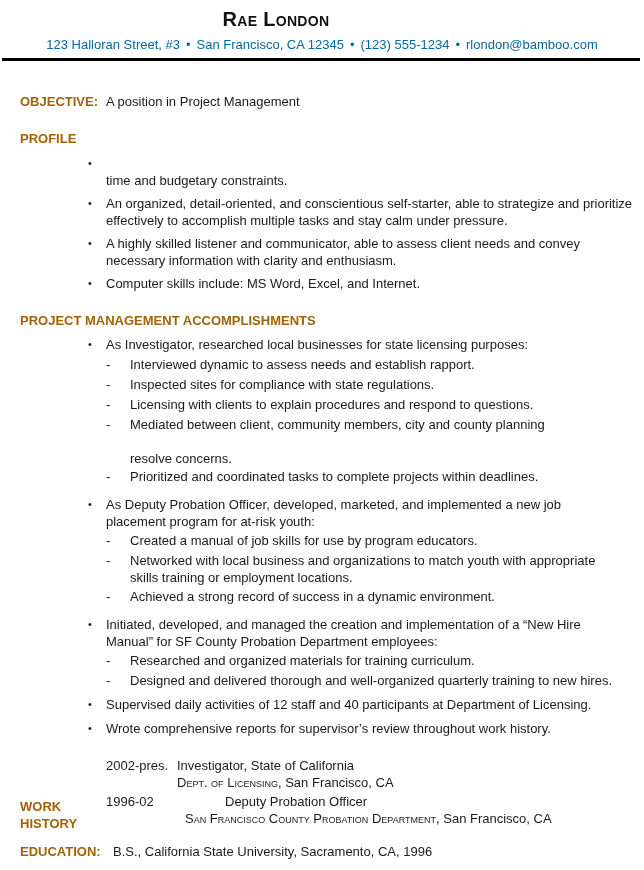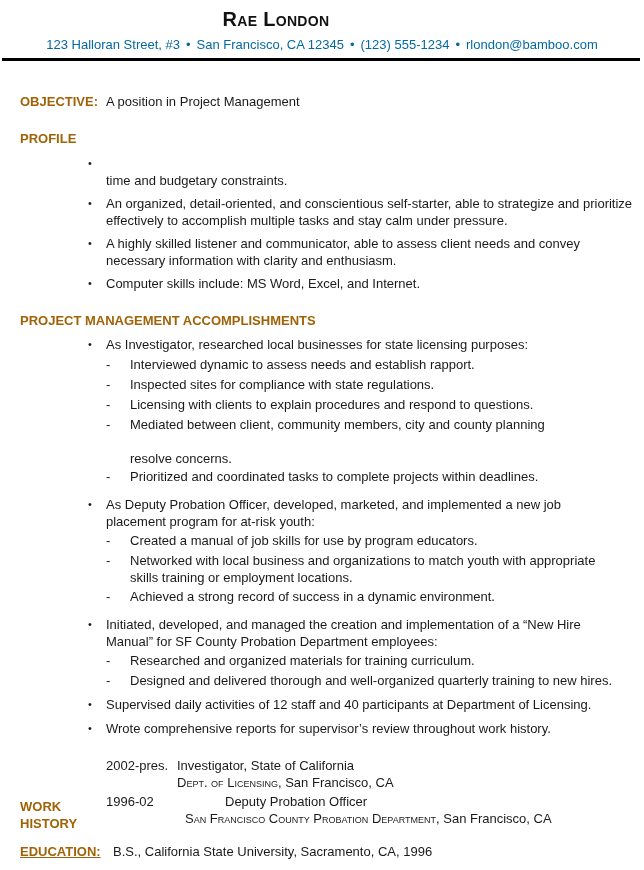--- a/index.html
+++ b/index.html
@@ -130,14 +130,14 @@
 <div class="sec-title" style="top:758px;line-height:17px;margin-top:40px;">
   <span>WORK</span><br><span>HISTORY</span>
 </div>
 <div class="wh-date" style="top:758px;">2002-pres.</div>
 <div class="wh-line" style="top:758px;text-align:center;">Investigator, State of California</div>
 <div class="wh-line" style="top:775px;"><span class="caps">Dept. of Licensing</span><span>, San Francisco, CA</span></div>
 <div class="wh-date" style="top:794px;">1996-02</div>
 <div class="wh-line" style="top:794px;margin-left:48px;">Deputy Probation Officer</div>
 <div class="wh-line" style="top:811px;white-space:nowrap;margin-left:8px;"><span class="caps">San Francisco County Probation Department</span><span>, San Francisco, CA</span></div>
 
-<div class="sec-title" style="top:844px;text-decoration:underline;">EDUCATION:</div>
+<div class="sec-title" style="top:844px;">EDUCATION:</div>
 <div class="edu-text">B.S., California State University, Sacramento, CA, 1996</div>
 
 </body></html>

